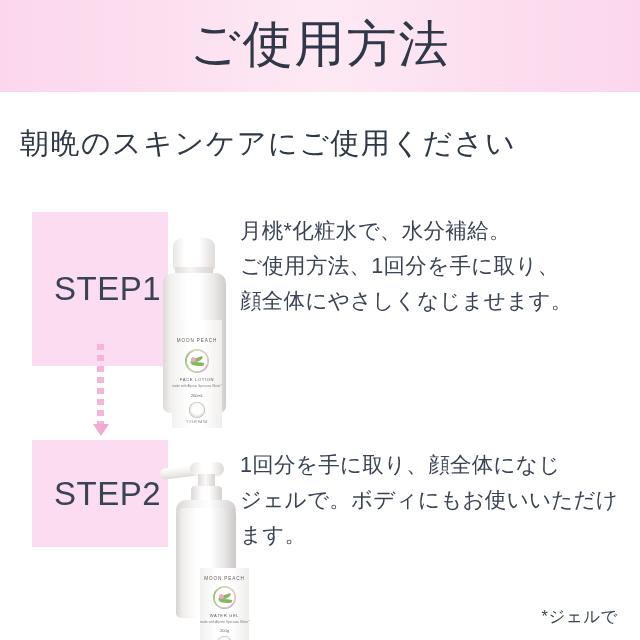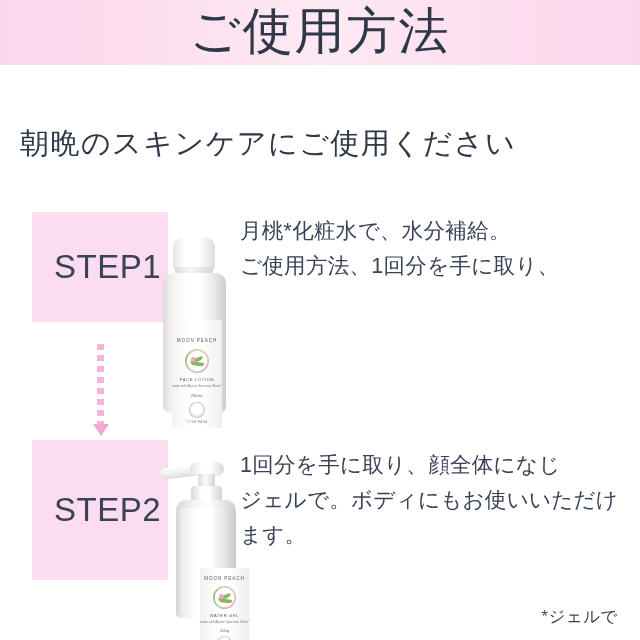--- a/index.html
+++ b/index.html
@@ -15,21 +15,21 @@
     overflow: hidden;
     position: relative;
   }
 
   
   .header-band {
     position: absolute;
     left: 0;
     top: 0;
     width: 640px;
-    height: 65px;
+    height: 92px;
     background: linear-gradient(90deg,
         #fcd7ec 0%,
         #fcdcee 18%,
         #fde7f3 45%,
         #fde9f4 52%,
         #fcdcee 82%,
         #fcd7ec 100%);
     display: flex;
     align-items: center;
     justify-content: center;
@@ -67,28 +67,28 @@
     width: 640px;
   }
   #step-1 { top: 212px; }
   #step-2 { top: 440px; }
 
   .step-badge {
     position: absolute;
     left: 32px;
     top: 0;
     width: 136px;
-    height: 110px;
+    height: 154px;
     background: #fbdcf0;
     display: flex;
     align-items: center;
     justify-content: flex-start;
   }
   #step-2 .step-badge {
-    height: 140px;
+    height: 107px;
   }
   .step-label {
     font-size: 33px;
     font-weight: 400;
     letter-spacing: 0.5px;
     color: #3a4256;
     margin-left: 22px;
     white-space: nowrap;
   }
 
@@ -312,20 +312,21 @@
 
 <div class="subtitle">朝晩のスキンケアにご使用ください</div>
 
 <div class="step-block" id="step-1">
   <div class="step-badge">
     <span class="step-label">STEP1</span>
   </div>
   <div class="step-text">
     <span class="line">月桃*化粧水で、水分補給。</span>
     <span class="line">ご使用方法、1回分を手に取り、</span>
+    <span class="line">顔全体にやさしくなじませます。</span>
   </div>
 </div>
 
 <div class="bottle-wrap" id="bottle-lotion">
   <div class="lotion-cap"></div>
   <div class="lotion-neck"></div>
   <div class="lotion-body">
     <div class="lotion-label">
       <div class="brand-text" style="top:18px;">MOON PEACH</div>
       <div class="emblem" style="left:13px; top:29px; width:24px; height:24px;">

